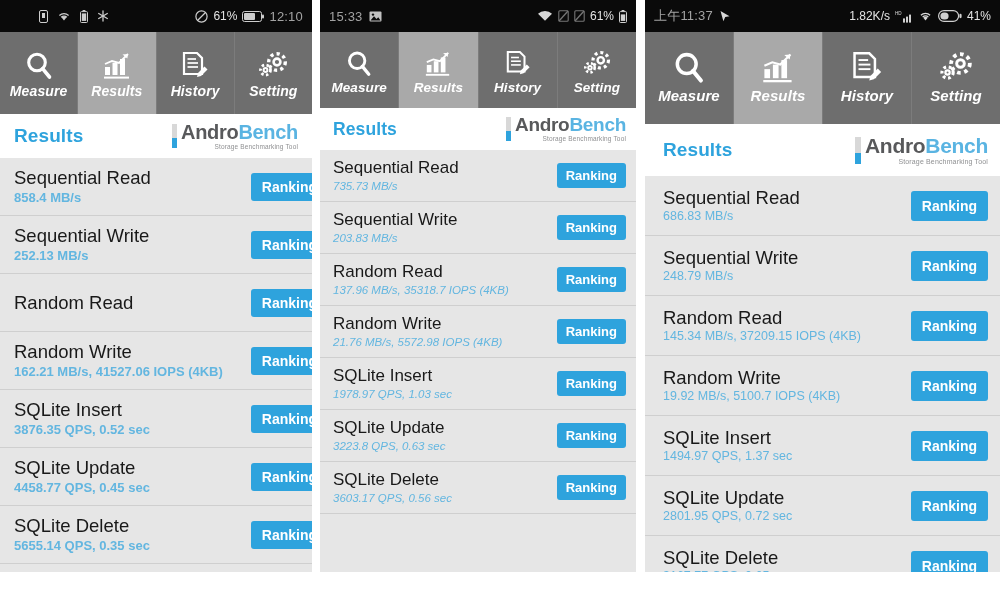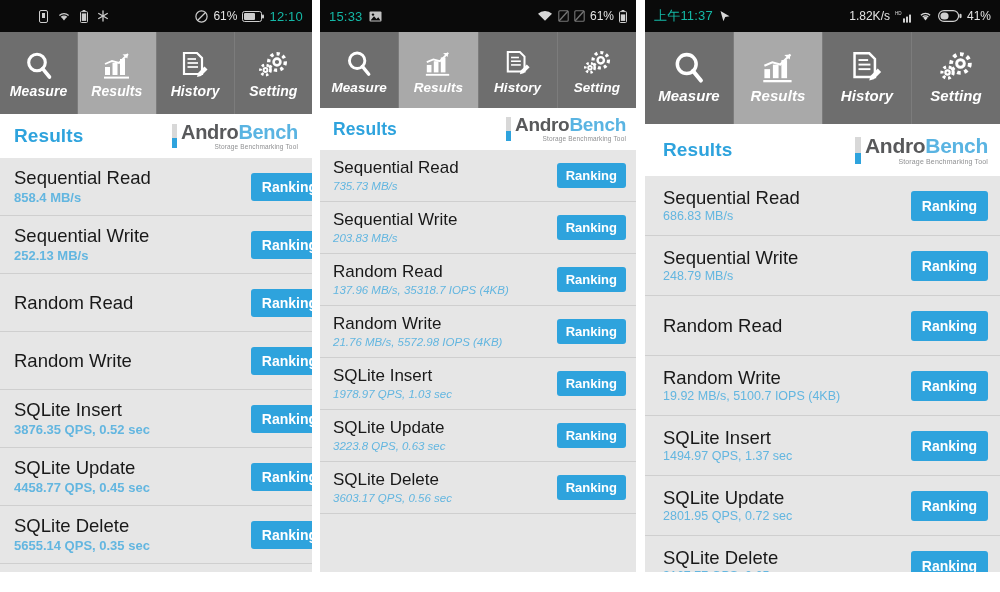--- a/index.html
+++ b/index.html
@@ -35,21 +35,21 @@
     color:#e9e9e9;
     display:flex;
     align-items:center;
     font-size:12.5px;
     padding:0 9px;
     box-sizing:border-box;
     position:relative;
   }
   .sb-left{display:flex;align-items:center;gap:6px;flex:0 0 auto;}
   .sb-right{display:flex;align-items:center;gap:5px;margin-left:auto;flex:0 0 auto;}
-  .sb-time{font-size:13px;letter-spacing:.2px;color:#14b8a6;white-space:nowrap;}
+  .sb-time{font-size:13px;letter-spacing:.2px;color:#a3a3a3;white-space:nowrap;}
   .sb-txt{font-size:12px;color:#e4e4e4;white-space:nowrap;}
   .sb-ico{display:inline-block;opacity:.93;line-height:1;}
   .sb-ico svg{display:block;}
 
   
   .p1 .statusbar .sb-left{margin-left:30px;gap:9px;}
 
   
   .navbar{
     display:flex;
@@ -292,20 +292,21 @@
         </div>
       <div class="resrow">
           <div class="rescol">
             <span class="resname">Random Read</span>
           </div>
           <button class="rankbtn">Ranking</button>
         </div>
       <div class="resrow">
           <div class="rescol">
             <span class="resname">Random Write</span>
+            <span class="resval">162.21 MB/s, 41527.06 IOPS (4KB)</span>
           </div>
           <button class="rankbtn">Ranking</button>
         </div>
       <div class="resrow">
           <div class="rescol">
             <span class="resname">SQLite Insert</span>
             <span class="resval">3876.35 QPS, 0.52 sec</span>
           </div>
           <button class="rankbtn">Ranking</button>
         </div>
@@ -597,20 +598,21 @@
       <div class="resrow">
           <div class="rescol">
             <span class="resname">Sequential Write</span>
             <span class="resval">248.79 MB/s</span>
           </div>
           <button class="rankbtn">Ranking</button>
         </div>
       <div class="resrow">
           <div class="rescol">
             <span class="resname">Random Read</span>
+            <span class="resval">145.34 MB/s, 37209.15 IOPS (4KB)</span>
           </div>
           <button class="rankbtn">Ranking</button>
         </div>
       <div class="resrow">
           <div class="rescol">
             <span class="resname">Random Write</span>
             <span class="resval">19.92 MB/s, 5100.7 IOPS (4KB)</span>
           </div>
           <button class="rankbtn">Ranking</button>
         </div>

